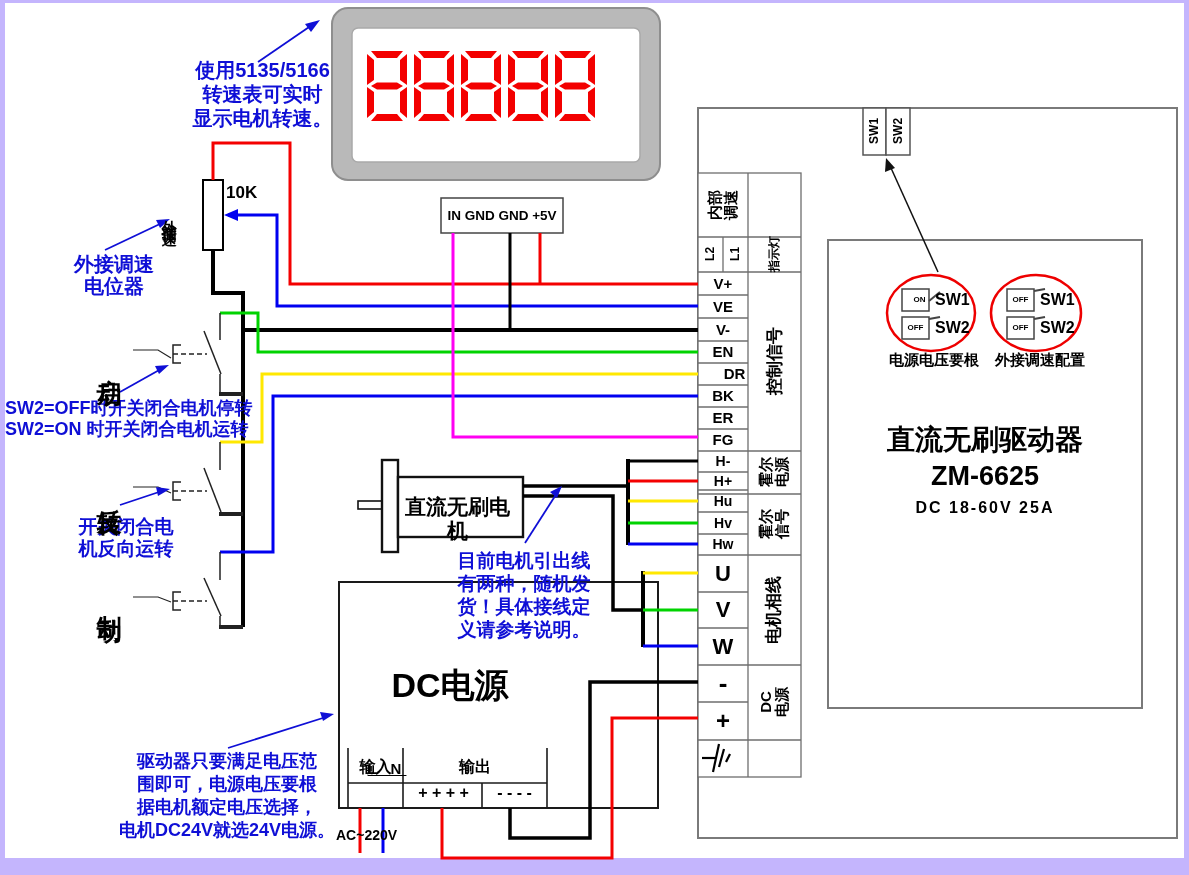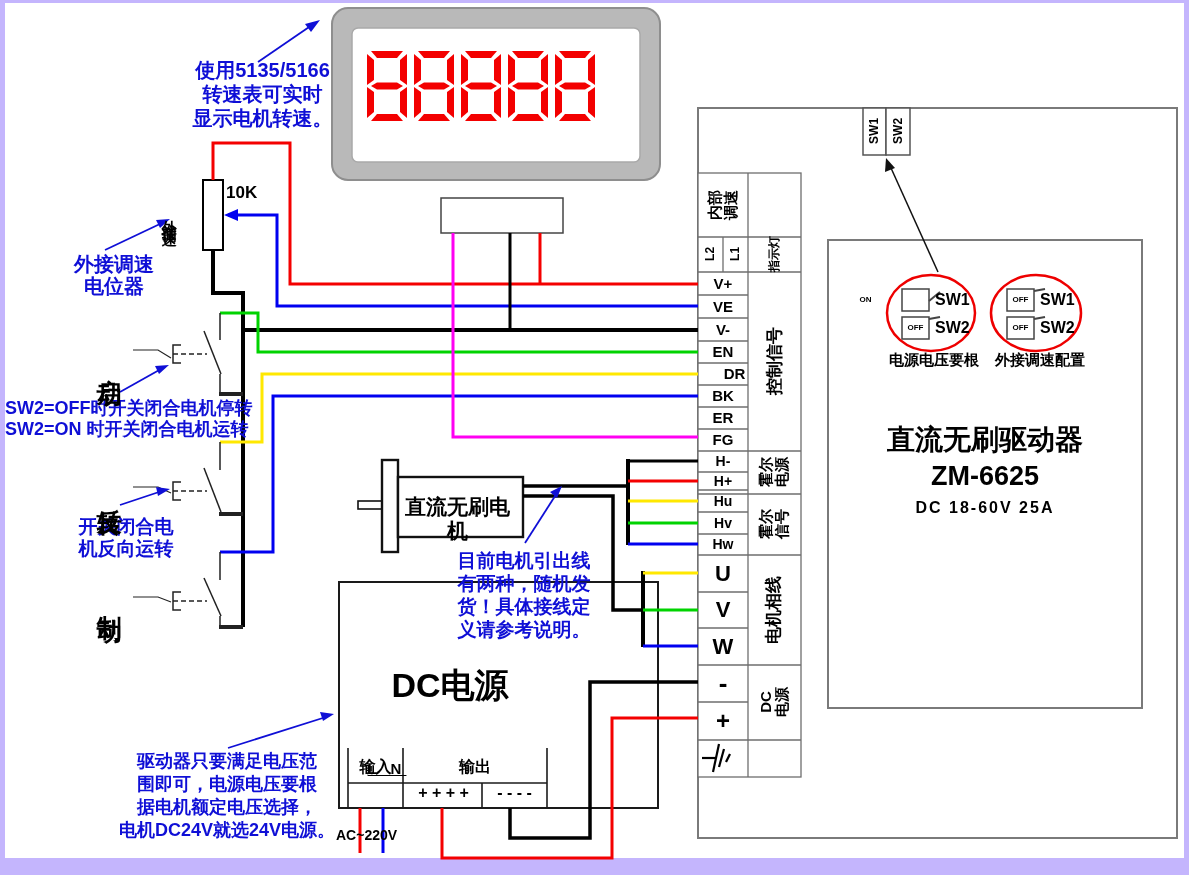--- a/index.html
+++ b/index.html
@@ -234,38 +234,39 @@
 据电机额定电压选择，
 电机DC24V就选24V电源。</div>
 
 <div class="t" style="left:226px;top:183px;font-size:17px;">10K</div>
 <div class="t v" style="left:161px;top:170px;height:92px;font-size:15px;letter-spacing:4px;">外接调速</div>
 <div class="t v" style="left:95px;top:331px;height:62px;font-size:25px;letter-spacing:3px;">启动</div>
 <div class="t v" style="left:95px;top:460px;height:62px;font-size:25px;letter-spacing:3px;">反转</div>
 <div class="t v" style="left:95px;top:568px;height:62px;font-size:25px;letter-spacing:3px;">制动</div>
 
 <div class="t c" style="left:398px;top:495px;width:119px;font-size:21px;">直流无刷电机</div>
+<div class="t c" style="left:441px;top:198px;width:122px;font-size:13.5px;line-height:35px;">IN GND GND +5V</div>
 <div class="t c" style="left:350px;top:666px;width:200px;font-size:34px;text-align:center;">DC电源</div>
 <div class="t c" style="left:348px;top:758px;width:55px;font-size:16px;">输入</div>
 <div class="t c" style="left:403px;top:758px;width:144px;font-size:16px;">输出</div>
 <div class="t c" style="left:348px;top:760px;width:78px;font-size:15px;letter-spacing:5px;text-decoration:underline;">L N</div>
 <div class="t c" style="left:405px;top:784px;width:77px;font-size:16px;">+ + + +</div>
 <div class="t c" style="left:482px;top:784px;width:65px;font-size:16px;">- - - -</div>
 <div class="t" style="left:336px;top:827px;font-size:14px;">AC~220V</div>
 
 <div class="t c" style="left:860px;top:424px;width:250px;font-size:28px;">直流无刷驱动器</div>
 <div class="t c" style="left:860px;top:461px;width:250px;font-size:27px;">ZM-6625</div>
 <div class="t c" style="left:860px;top:499px;width:250px;font-size:16px;letter-spacing:2px;">DC 18-60V 25A</div>
 <div class="t c" style="left:884px;top:351px;width:100px;font-size:15px;">电源电压要根</div>
 <div class="t c" style="left:990px;top:351px;width:100px;font-size:15px;">外接调速配置</div>
 <div class="t" style="left:935px;top:291px;font-size:16px;">SW1</div>
 <div class="t" style="left:935px;top:319px;font-size:16px;">SW2</div>
 <div class="t" style="left:1040px;top:291px;font-size:16px;">SW1</div>
 <div class="t" style="left:1040px;top:319px;font-size:16px;">SW2</div>
-<div class="t c" style="left:852px;top:289px;width:27px;font-size:8px;line-height:22px;">ON</div>
+<div class="t c" style="left:906px;top:289px;width:27px;font-size:8px;line-height:22px;">ON</div>
 <div class="t c" style="left:902px;top:317px;width:27px;font-size:8px;line-height:22px;">OFF</div>
 <div class="t c" style="left:1007px;top:289px;width:27px;font-size:8px;line-height:22px;">OFF</div>
 <div class="t c" style="left:1007px;top:317px;width:27px;font-size:8px;line-height:22px;">OFF</div>
 <div class="t r" style="left:851px;top:124px;width:47px;font-size:12px;">SW1</div>
 <div class="t r" style="left:875px;top:124px;width:47px;font-size:12px;">SW2</div>
 
 <div class="t c" style="left:698px;top:272px;width:50px;font-size:15px;line-height:23px;">V+</div>
 <div class="t c" style="left:698px;top:295px;width:50px;font-size:15px;line-height:23px;">VE</div>
 <div class="t c" style="left:698px;top:318px;width:50px;font-size:15px;line-height:23px;">V-</div>
 <div class="t c" style="left:698px;top:341px;width:50px;font-size:15px;line-height:22px;">EN</div>

